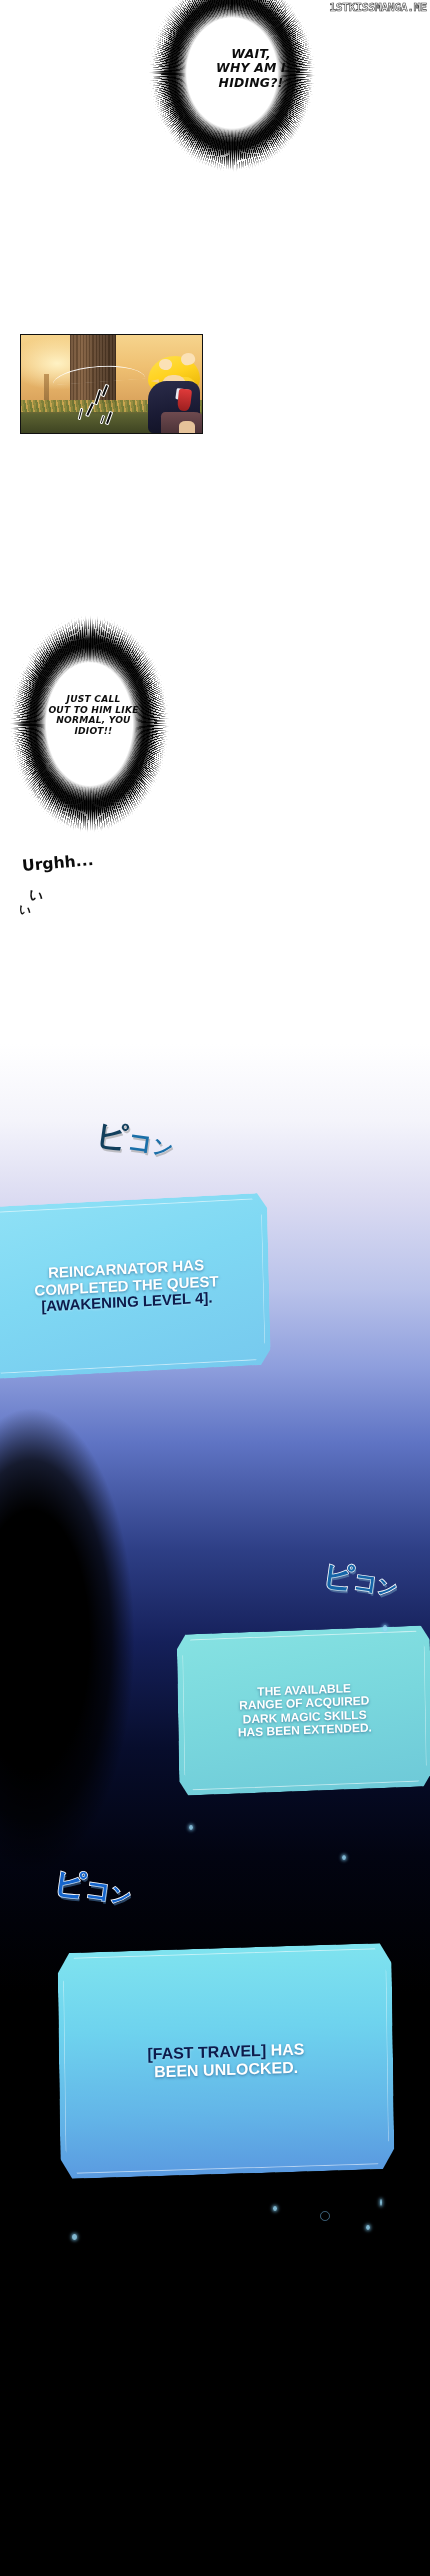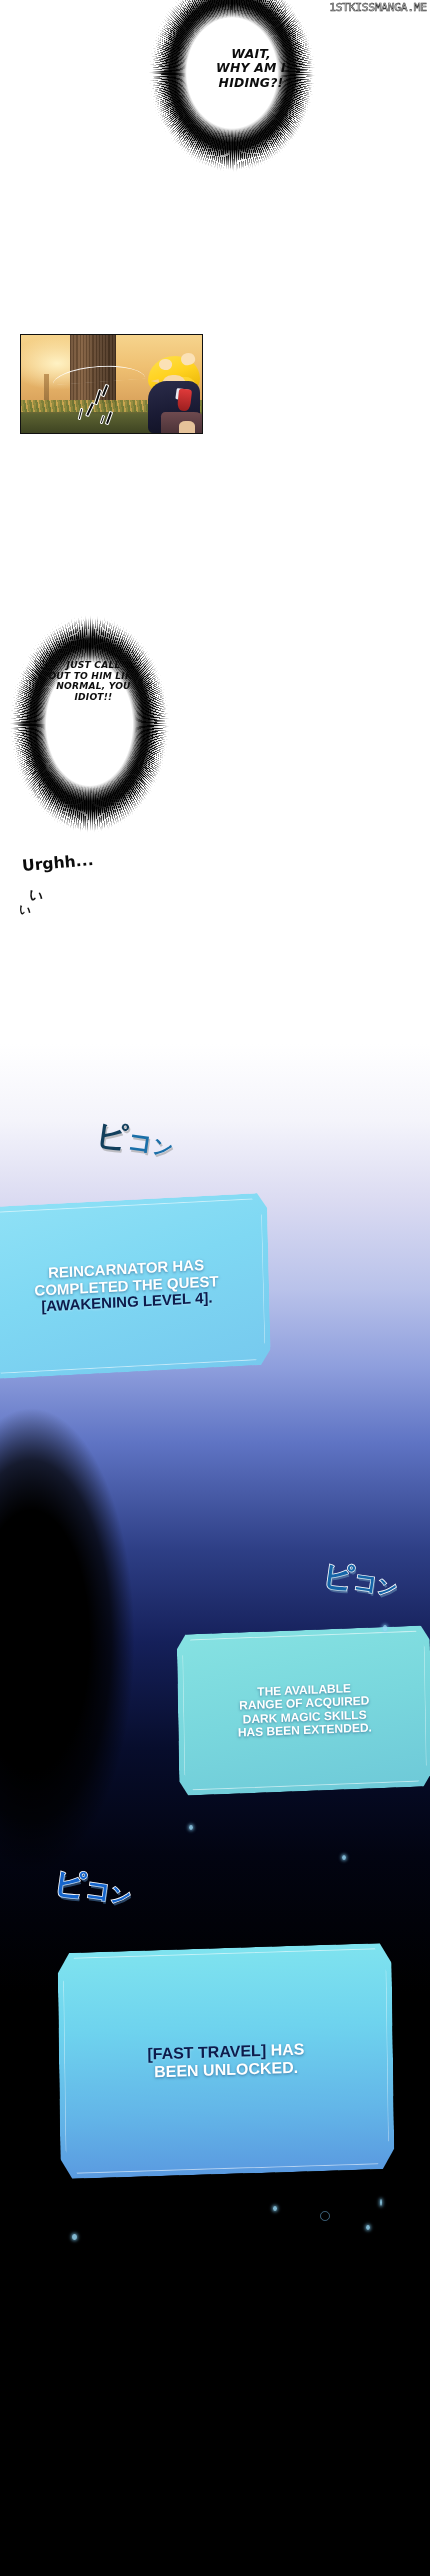--- a/index.html
+++ b/index.html
@@ -53,21 +53,21 @@
     pointer-events:none;
   }
   #bg-black-bottom {
     position:absolute; left:0; top:2195px; width:430px; height:381px; background:#000;
   }
 
   
   #watermark {
     position:absolute; right:3.2px; top:0.5px;
     font-family:"DejaVu Sans Mono", monospace;
-    font-size:11.3px; font-weight:400; letter-spacing:-0.3px;
+    font-size:11.3px; font-weight:700; letter-spacing:-0.3px;
     color:transparent;
     -webkit-text-stroke:0.6px #3a3a3a;
     text-shadow:0 0 0.5px rgba(255,255,255,.9);
     white-space:nowrap;
   }
 
   
   .spiky {
     position:absolute;
     border-radius:50%;
@@ -110,21 +110,21 @@
     font-family:"DejaVu Sans", sans-serif;
     font-weight:700; font-style:italic;
     color:#0d0d0d; line-height:1.16;
     white-space:pre-line; letter-spacing:0.2px;
   }
 
   #bubble1 { left:159px; top:-16px; width:146px; height:178px; }
   #bubble1-text { left:178px; top:47px; width:146px; font-size:12.4px; }
 
   #bubble2 { left:20.4px; top:625px; width:139px; height:198px; }
-  #bubble2-text { left:24px; top:660px; width:139px; font-size:9.1px; }
+  #bubble2-text { left:24px; top:694px; width:139px; font-size:9.1px; }
 
   
   #urghh {
     position:absolute; left:21.5px; top:854px;
     font-family:"DejaVu Sans", sans-serif;
     font-size:15.6px; font-weight:700; color:#0b0b0b;
     transform:rotate(-5deg);
     text-shadow:
       -1.1px -1.1px 0 #fff, 1.1px -1.1px 0 #fff, -1.1px 1.1px 0 #fff, 1.1px 1.1px 0 #fff,
       -1.6px 0 0 #fff, 1.6px 0 0 #fff, 0 -1.6px 0 #fff, 0 1.6px 0 #fff;

